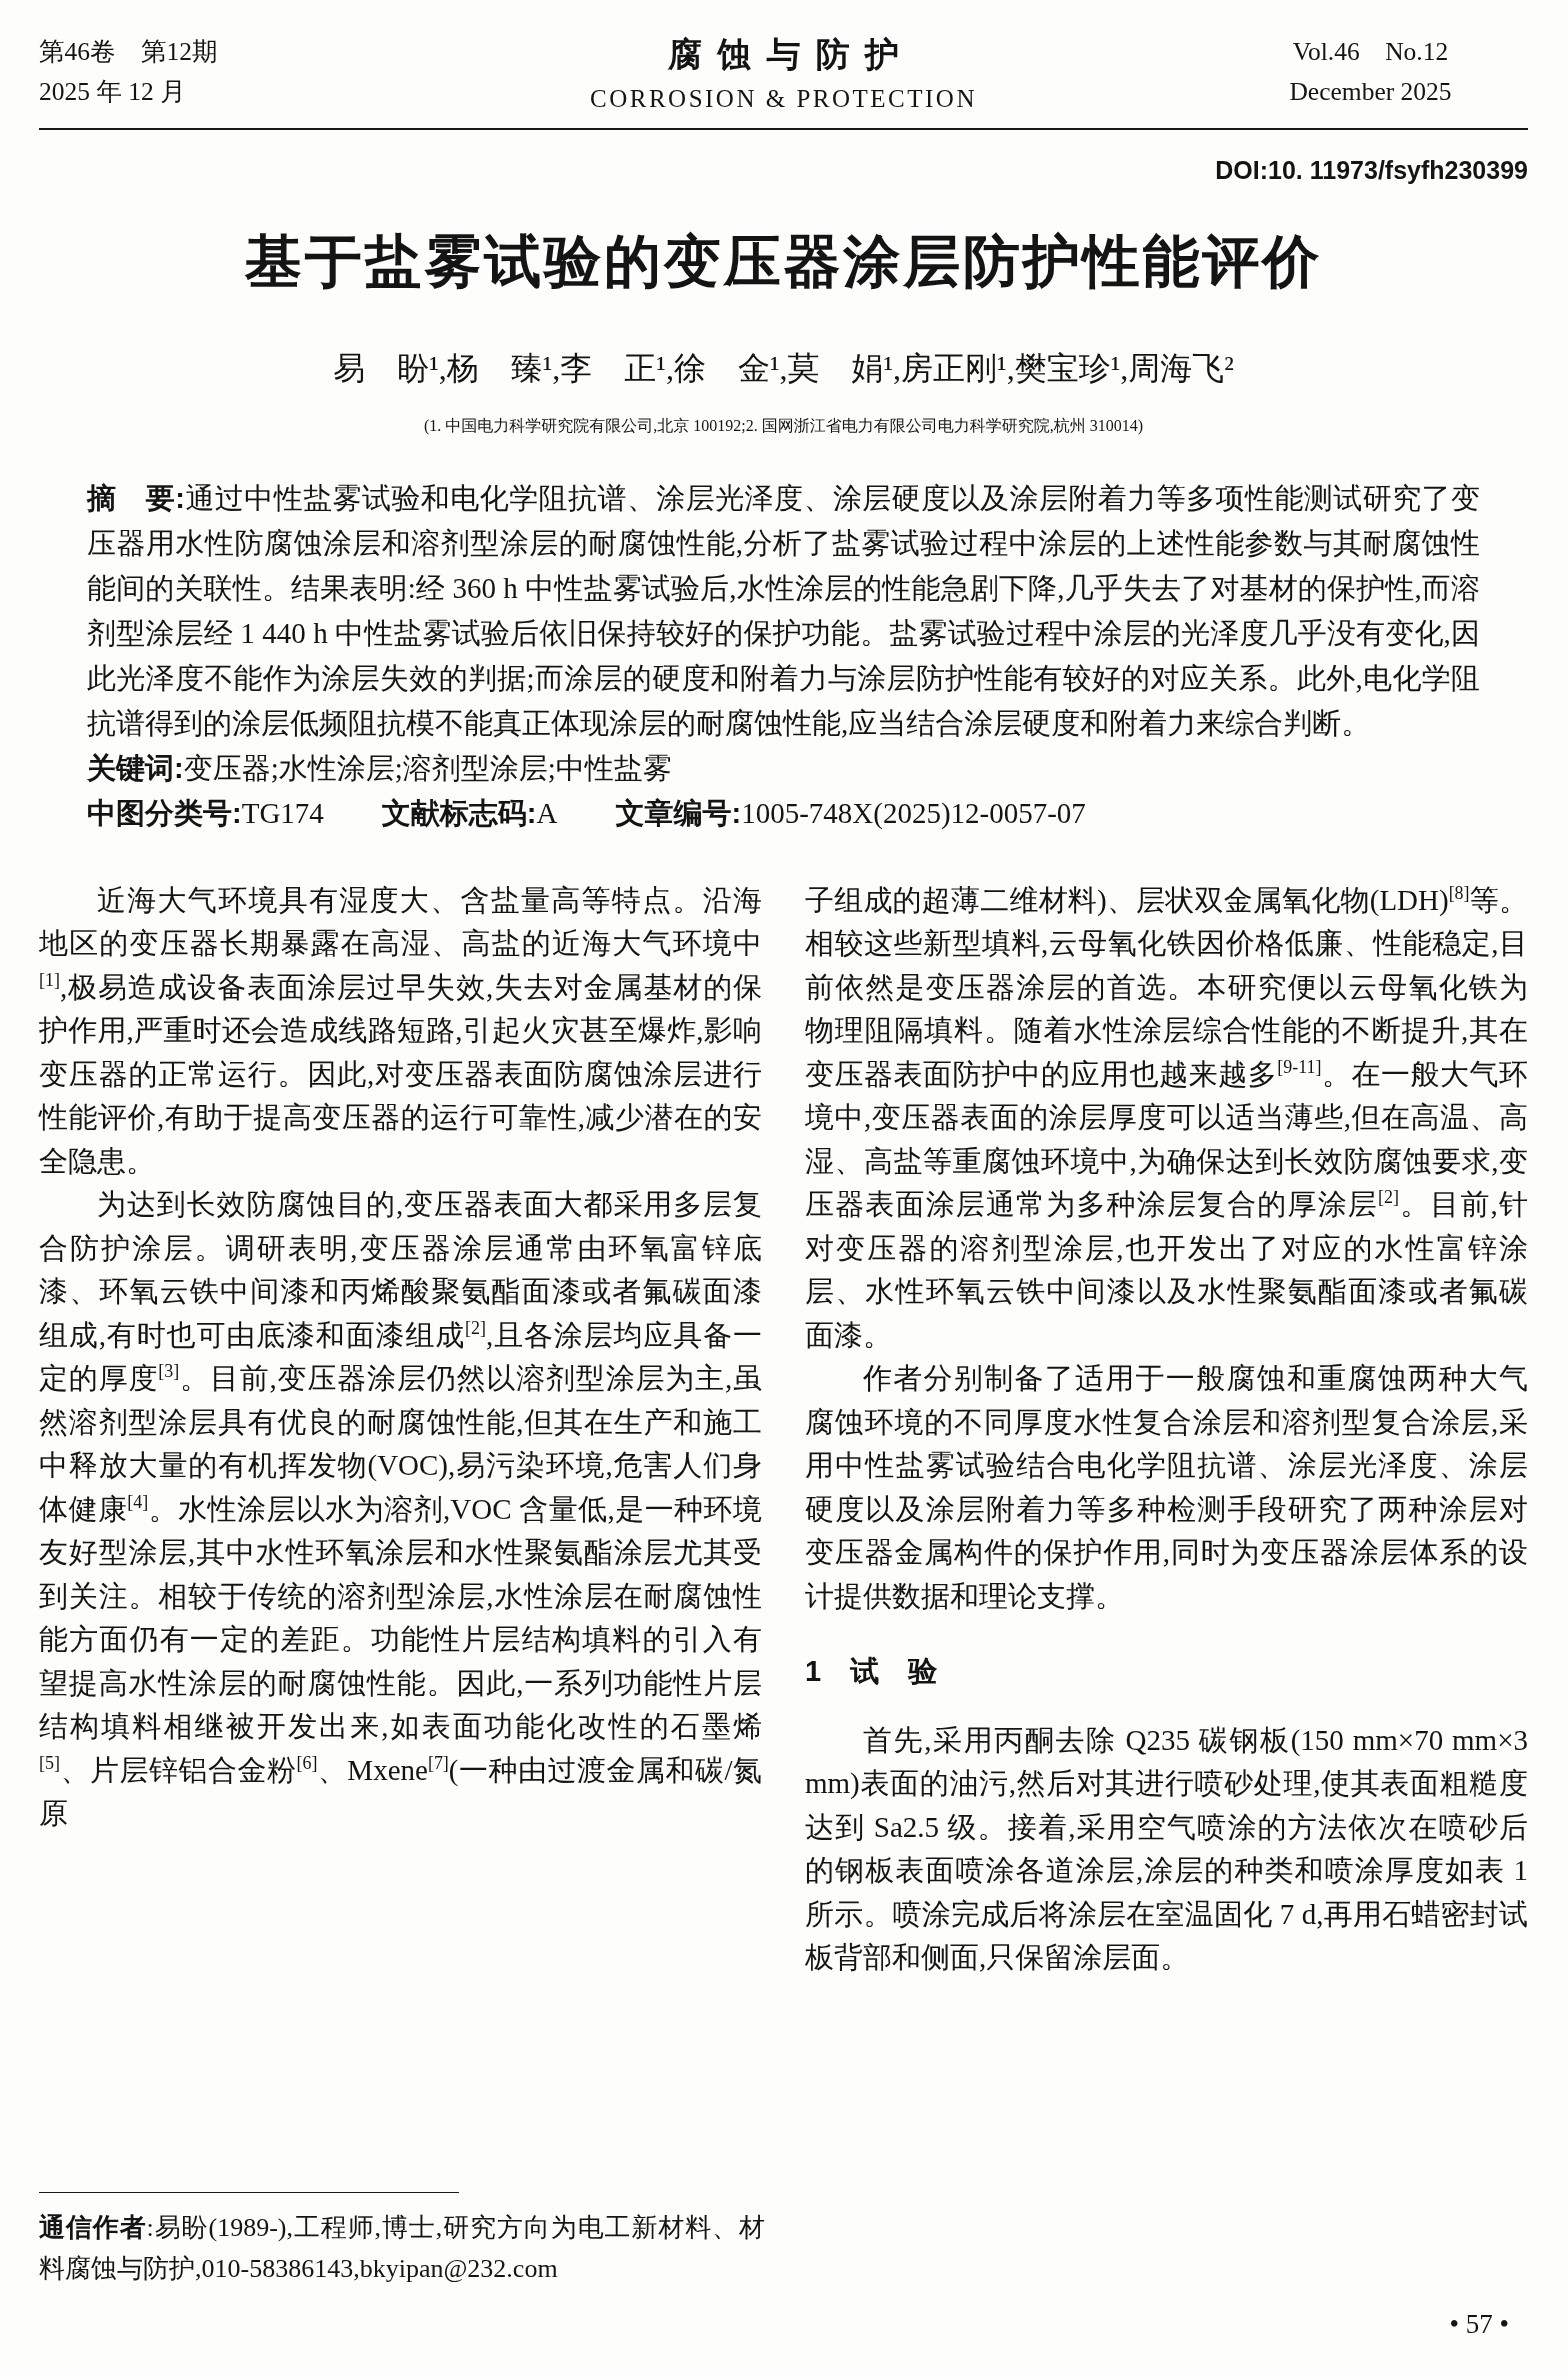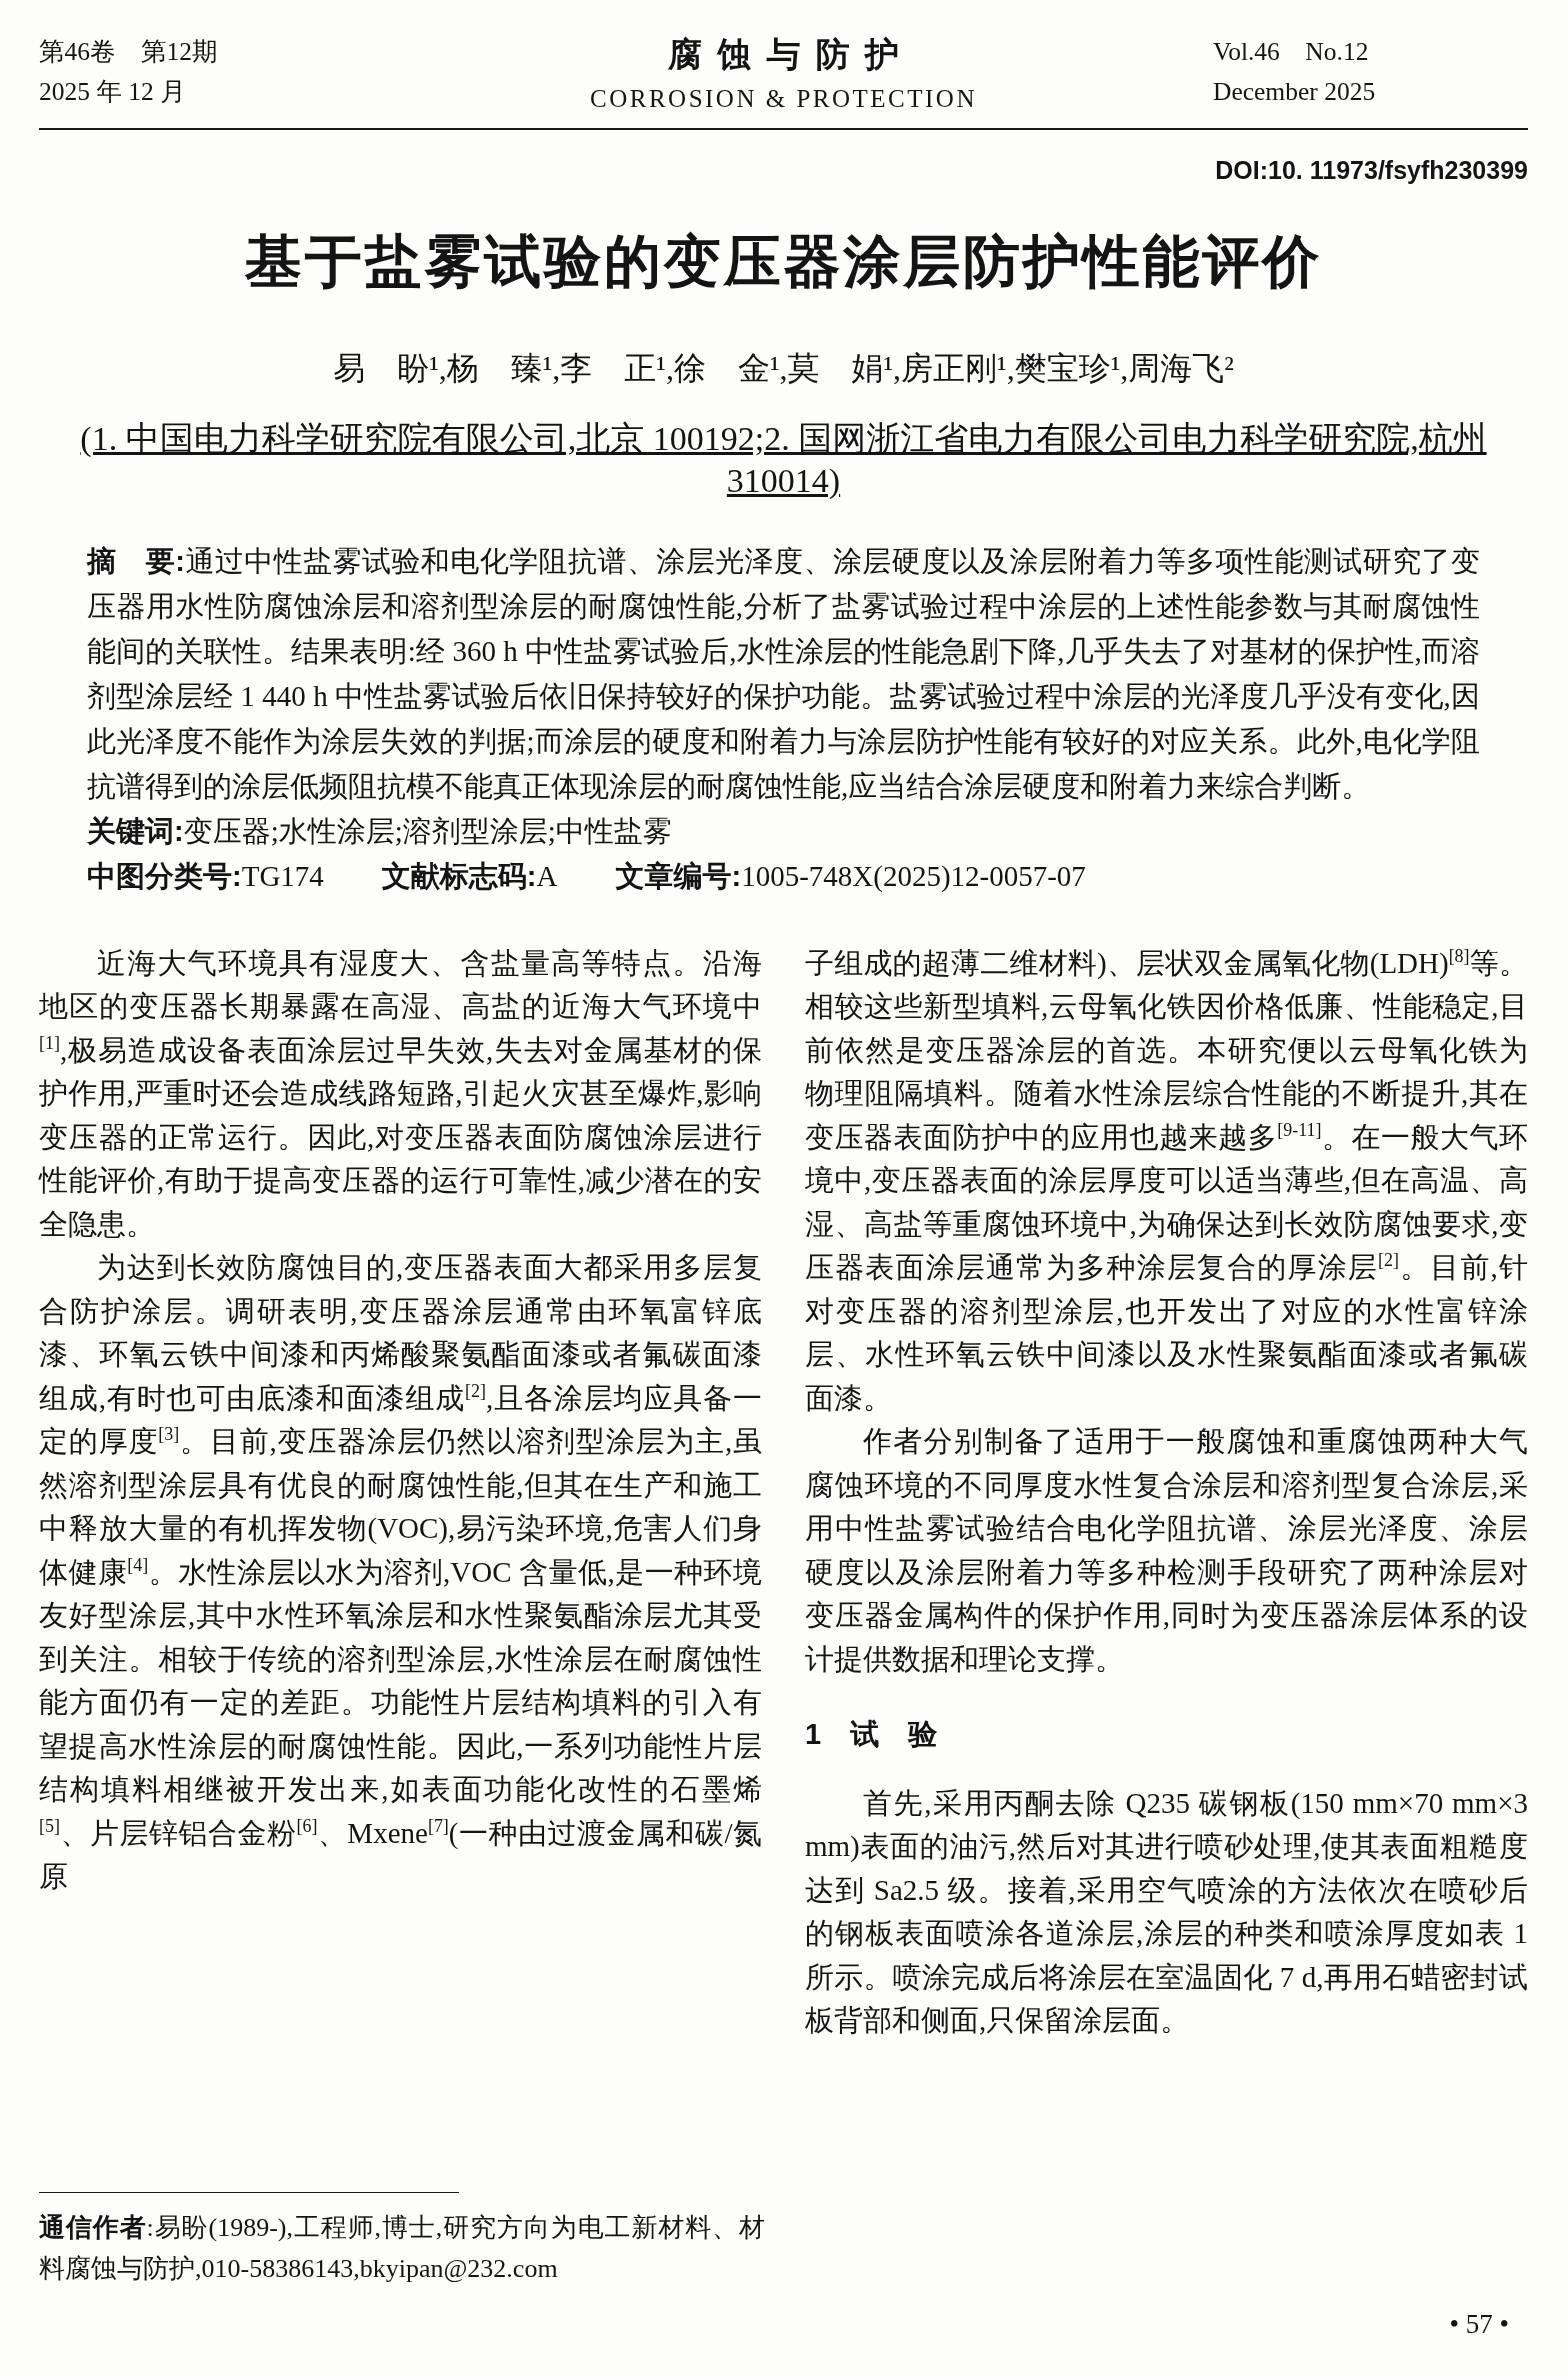--- a/index.html
+++ b/index.html
@@ -14,21 +14,21 @@
     position: relative;
     color: #141414;
     font-family: "Liberation Serif", "DejaVu Serif", serif;
     padding: 31.5px 39px 0;
     overflow: hidden;
   }
 
   
   .masthead { display: flex; justify-content: space-between; align-items: flex-start; }
   .mast-left, .mast-right { font-size: 25.5px; line-height: 1.6; width: 315px; }
-  .mast-right { text-align: left; }
+  .mast-right { text-align: center; }
   .mast-center { text-align: center; flex: 1; }
   .journal-cn { font-size: 34px; font-weight: bold; letter-spacing: 0.45em; text-indent: 0.45em; }
   .journal-en { font-size: 25px; letter-spacing: 0.1em; margin-top: 7.5px; }
   .mast-rule { border: none; border-top: 2.2px solid #1a1a1a; margin: 15px 0 0; }
 
   .doi-line {
     text-align: right;
     font-family: "Liberation Sans", "DejaVu Sans", sans-serif;
     font-weight: bold;
     font-size: 25px;
@@ -38,21 +38,21 @@
   
   .title {
     text-align: center;
     font-family: "Liberation Sans", "DejaVu Sans", sans-serif;
     font-weight: bold;
     font-size: 57px;
     letter-spacing: 0.05em;
     margin: 39px 0 0;
   }
   .authors { text-align: center; font-size: 32px; margin-top: 46px; }
-  .affiliation { text-align: center; font-size: 34px; margin-top: 25.5px; text-decoration: underline; }
+  .affiliation { text-align: center; font-size: 16px; margin-top: 25.5px; }
 
   
   .meta-block { margin: 39px 48px 0; font-size: 29px; line-height: 1.55; }
   .meta-block p { margin: 0; }
   .abstract { text-align: justify; }
   .label-strong { font-family: "Liberation Sans", "DejaVu Sans", sans-serif; font-weight: bold; }
   .keywords { margin-top: 10.5px; }
   .class-line { display: flex; gap: 58px; margin-top: 12px; }
 
   

